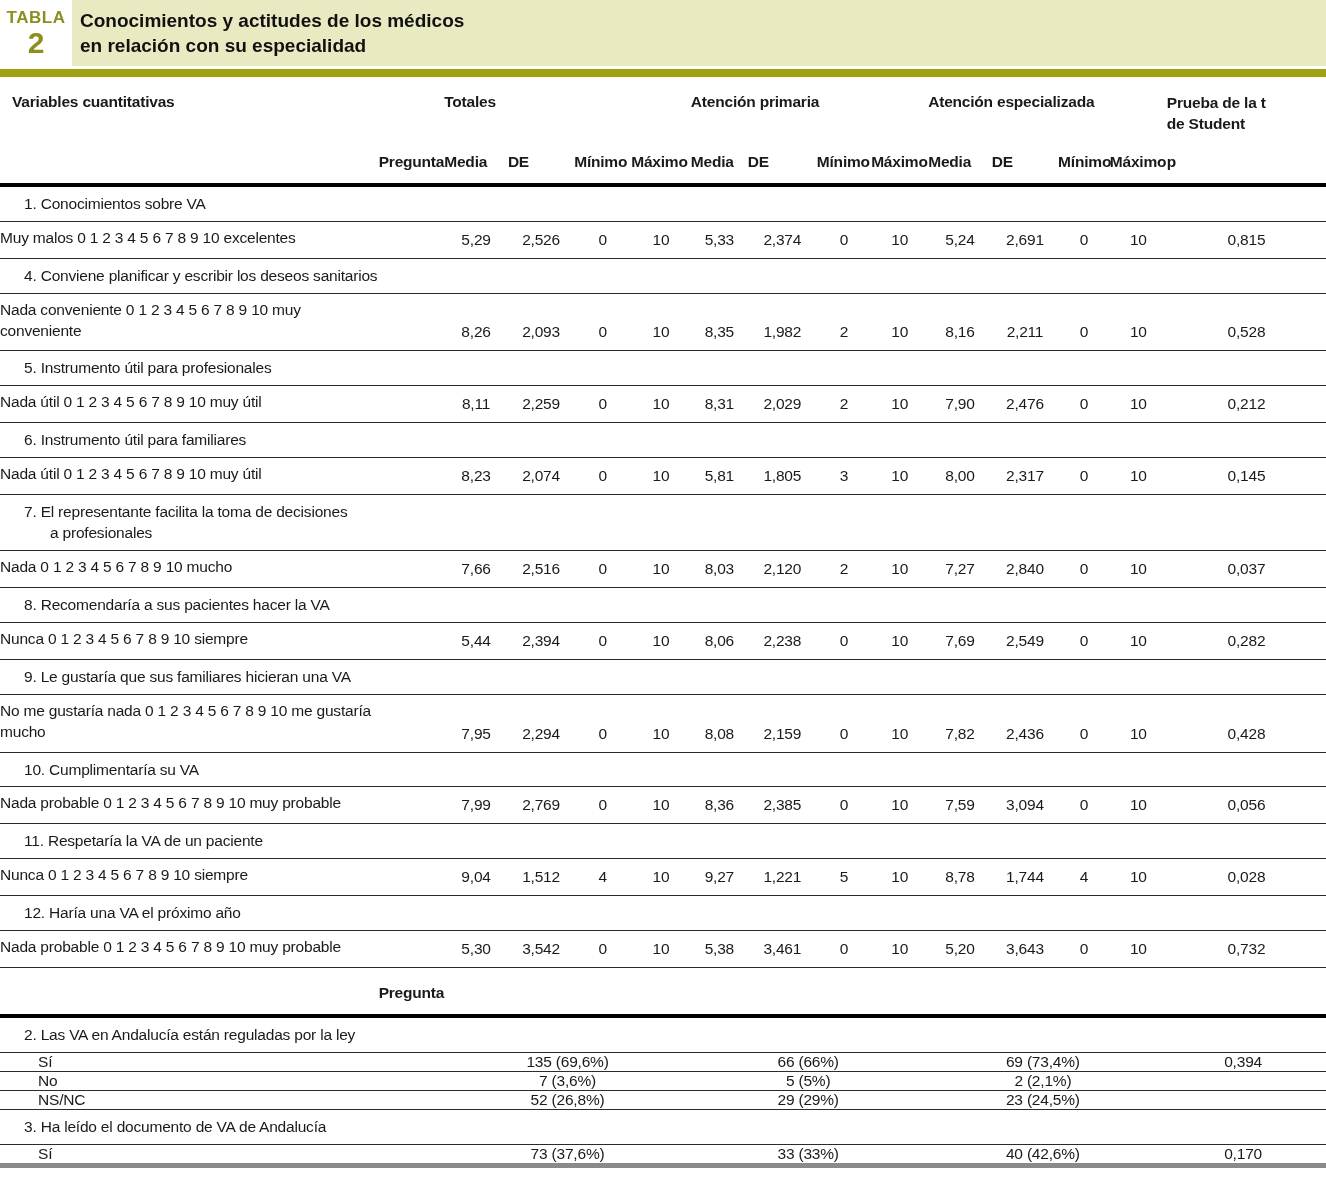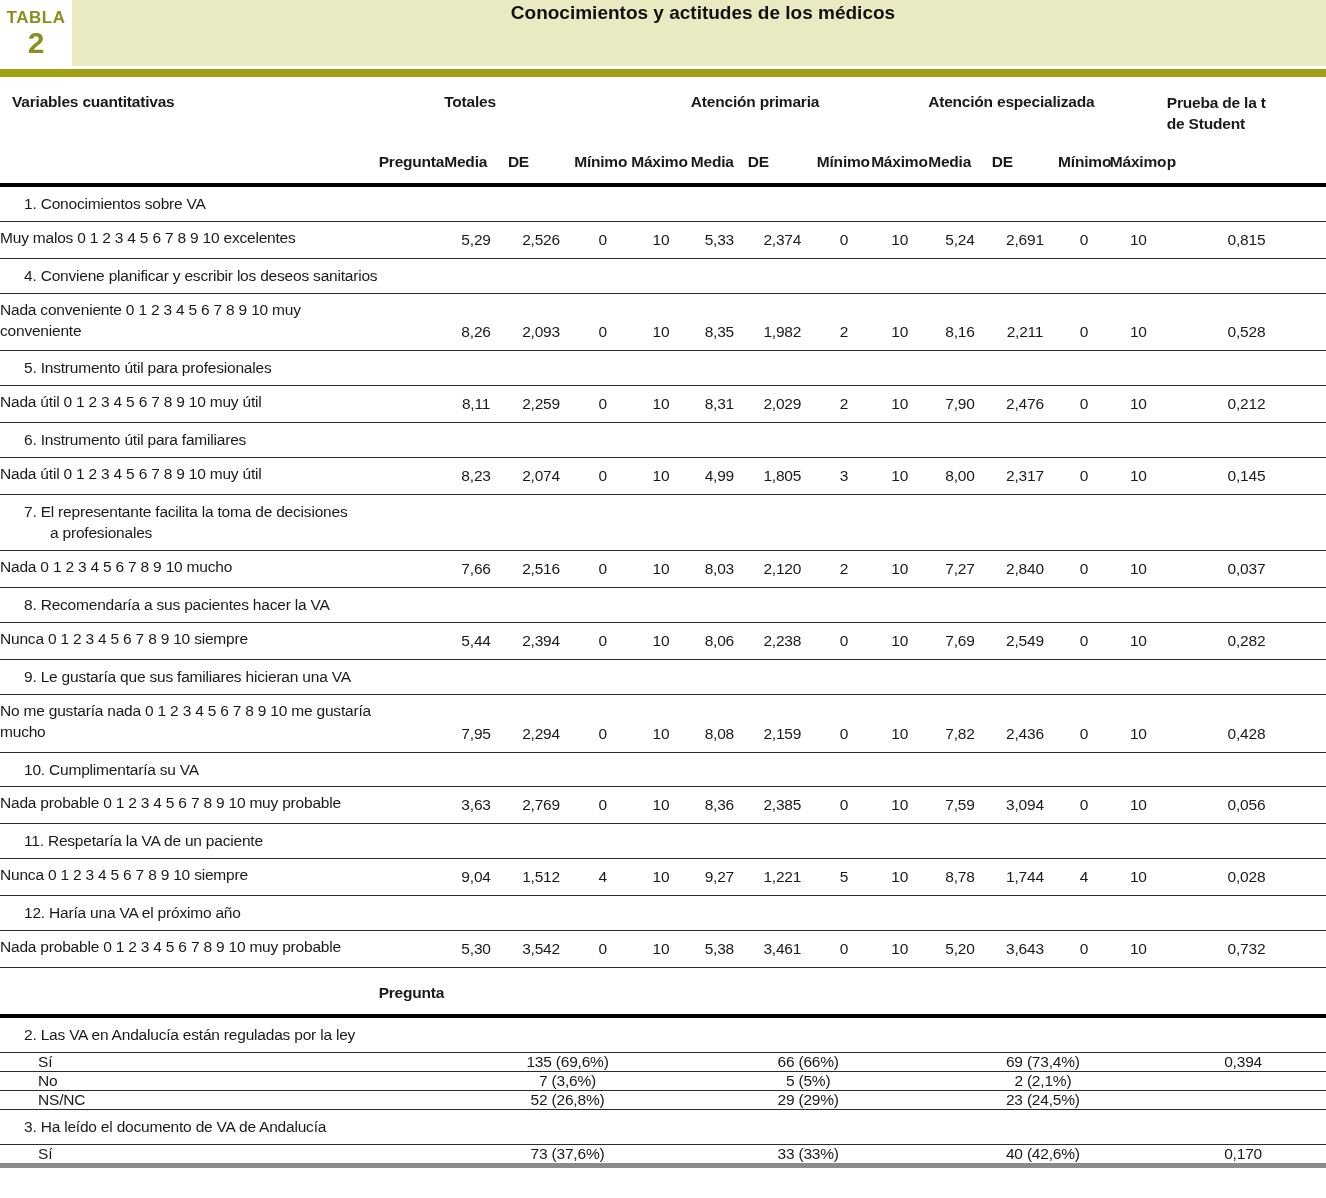--- a/index.html
+++ b/index.html
@@ -6,21 +6,21 @@
   .page{
     width:1326px; min-height:1198px; margin:0 auto; background:#fff;
     font-family:"Liberation Sans", sans-serif; color:#1a1a1a;
     box-sizing:border-box;
   }
   
   .masthead{display:flex; align-items:stretch; height:66px;}
   .badge{width:72px; display:flex; flex-direction:column; align-items:center; justify-content:flex-start; padding-top:8px;}
   .badge-l1{font-weight:bold; font-size:17px; letter-spacing:0.5px;}
   .badge-l2{font-weight:bold; font-size:30px; line-height:1.0;}
-  .title-box{flex:1; display:flex; flex-direction:row; justify-content:center; padding-left:8px;}
+  .title-box{flex:1; display:flex; flex-direction:column; justify-content:center; padding-left:8px;}
   .title-line{font-weight:bold; font-size:19px; line-height:1.32; color:#111;}
   .olive-rule{height:8px; margin-top:3px;}
   
   table{border-collapse:collapse; table-layout:fixed; width:100%; font-size:15.5px; letter-spacing:-0.2px;}
   th,td{padding:0; margin:0;}
   thead th{font-weight:bold; text-align:left; vertical-align:top;}
   .grp-row th{padding-top:16px; padding-bottom:2px; font-size:15.5px;}
   .grp-row th.left{text-align:left; padding-left:12px;}
   .grp-row th.ttest{white-space:pre-line; line-height:1.35;}
   .sub-row th{padding-top:16px; padding-bottom:12px; vertical-align:bottom;}
@@ -40,20 +40,21 @@
 
 <div class="page">
 
   <div class="masthead">
     <div class="badge">
       <div class="badge-l1" style="color: rgb(140, 142, 30);">TABLA</div>
       <div class="badge-l2" style="color: rgb(140, 142, 30);">2</div>
     </div>
     <div class="title-box" style="background: rgb(234, 234, 194);">
       <div class="title-line">Conocimientos y actitudes de los médicos</div>
+      <div class="title-line">en relación con su especialidad</div>
     </div>
   </div>
   <div class="olive-rule" style="background: rgb(160, 161, 18);"></div>
 
   <table class="quant-table">
     <colgroup>
       <col style="width:33.5%">
       <col style="width:4.8%">
         <col style="width:5.0%">
         <col style="width:4.3%">
@@ -155,21 +156,21 @@
         </tr>
         <tr class="question-row">
           <td colspan="14"><span class="qtext">6. Instrumento útil para familiares</span></td>
         </tr>
         <tr class="scale-row">
           <td class="scale-label">Nada útil 0 1 2 3 4 5 6 7 8 9 10 muy útil</td>
           <td class="num">8,23</td>
           <td class="num">2,074</td>
           <td class="num">0</td>
           <td class="num">10</td>
-          <td class="num">4,99</td>
+          <td class="num">5,81</td>
           <td class="num">1,805</td>
           <td class="num">3</td>
           <td class="num">10</td>
           <td class="num">8,00</td>
           <td class="num">2,317</td>
           <td class="num">0</td>
           <td class="num">10</td>
           <td class="num">0,145</td>
         </tr>
         <tr class="question-row">
@@ -229,21 +230,21 @@
           <td class="num">2,436</td>
           <td class="num">0</td>
           <td class="num">10</td>
           <td class="num">0,428</td>
         </tr>
         <tr class="question-row">
           <td colspan="14"><span class="qtext">10. Cumplimentaría su VA</span></td>
         </tr>
         <tr class="scale-row">
           <td class="scale-label">Nada probable 0 1 2 3 4 5 6 7 8 9 10 muy probable</td>
-          <td class="num">3,63</td>
+          <td class="num">7,99</td>
           <td class="num">2,769</td>
           <td class="num">0</td>
           <td class="num">10</td>
           <td class="num">8,36</td>
           <td class="num">2,385</td>
           <td class="num">0</td>
           <td class="num">10</td>
           <td class="num">7,59</td>
           <td class="num">3,094</td>
           <td class="num">0</td>

